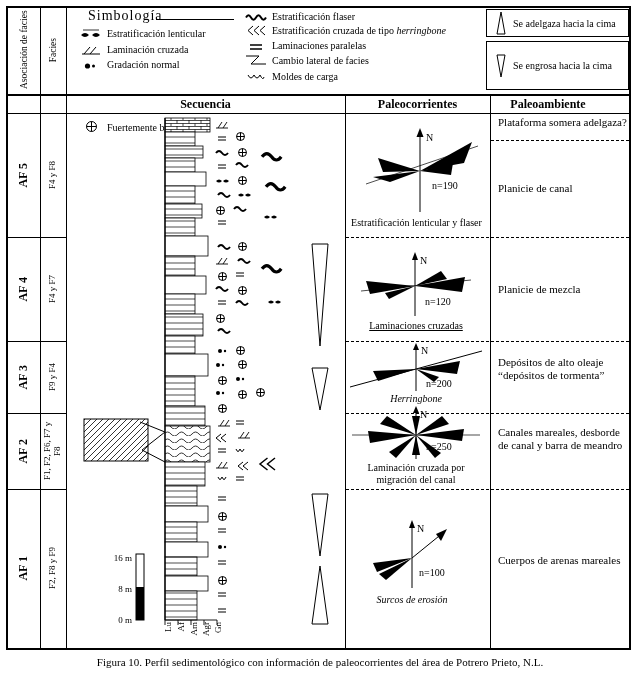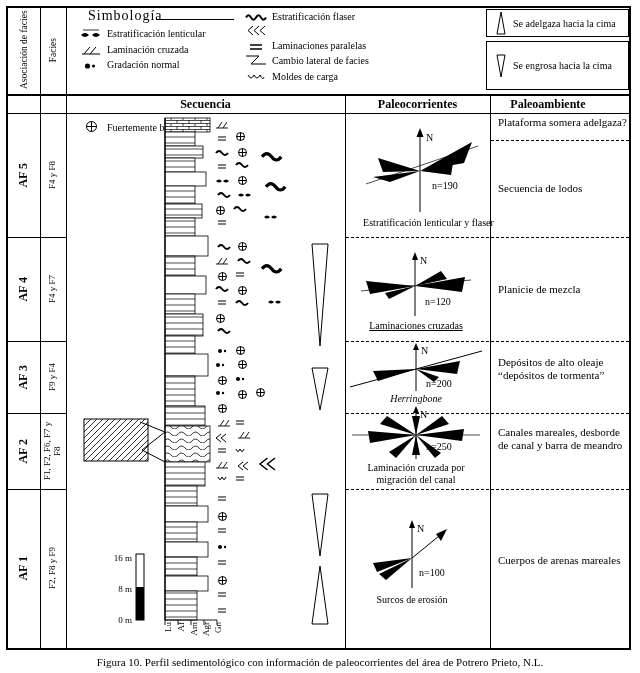--- a/index.html
+++ b/index.html
@@ -107,20 +107,21 @@
       </svg>
   </span>
   <span class="llab">Estratificación flaser</span>
 </div>
 <div class="lrow" style="left:243px;top:23px;">
   <span class="licon">
     <svg width="19" height="11">
         <path d="M6,1 L1,5.5 L6,10 M12,1 L7,5.5 L12,10 M18,1 L13,5.5 L18,10" fill="none" stroke="#000"></path>
       </svg>
   </span>
+  <span class="llab"><span>Estratificación cruzada de tipo</span> <i>herringbone</i></span>
 </div>
 <div class="lrow" style="left:243px;top:38px;">
   <span class="licon">
     <svg width="14" height="8">
         <path d="M1,2 H13 M1,6 H13" stroke="#000" stroke-width="1.4"></path>
       </svg>
   </span>
   <span class="llab">Laminaciones paralelas</span>
 </div>
 <div class="lrow" style="left:243px;top:53px;">
@@ -388,21 +389,21 @@
   <line x1="16" y1="58" x2="128" y2="20" stroke="#000" stroke-width="0.7"></line>
   <line x1="70" y1="8" x2="70" y2="86" stroke="#000"></line>
   <polygon points="70,2 66.5,11 73.5,11" fill="#000"></polygon>
   <text x="76" y="15" class="rn">N</text>
   <polygon points="70,45 122,16 114,37" fill="#000"></polygon>
   <polygon points="70,45 103,37 101,49" fill="#000"></polygon>
   <polygon points="70,45 28,32 33,46" fill="#000"></polygon>
   <polygon points="70,45 23,51 40,56" fill="#000"></polygon>
   <text x="82" y="63" class="rn">n=190</text>
 </svg>
-<div class="rose-label" style="left:362px;top:217px;width:133px;">Estratificación lenticular y flaser</div>
+<div class="rose-label" style="left:350px;top:217px;width:133px;">Estratificación lenticular y flaser</div>
 
 <svg class="rose" style="left:353px;top:250px;" width="125" height="70">
   <line x1="8" y1="41" x2="118" y2="30" stroke="#000" stroke-width="0.7"></line>
   <line x1="62" y1="7" x2="62" y2="66" stroke="#000"></line>
   <polygon points="62,2 59,10 65,10" fill="#000"></polygon>
   <text x="67" y="14" class="rn">N</text>
   <polygon points="62,36 112,27 109,42" fill="#000"></polygon>
   <polygon points="62,36 13,31 17,44" fill="#000"></polygon>
   <polygon points="62,36 88,21 94,29" fill="#000"></polygon>
   <polygon points="62,36 36,49 32,43" fill="#000"></polygon>
@@ -442,22 +443,22 @@
 <svg class="rose" style="left:352px;top:518px;" width="120" height="75">
   <line x1="60" y1="8" x2="60" y2="70" stroke="#000"></line>
   <polygon points="60,2 57,10 63,10" fill="#000"></polygon>
   <text x="65" y="14" class="rn">N</text>
   <line x1="60" y1="40" x2="92" y2="14" stroke="#000"></line>
   <polygon points="95,11 84,16 89,23" fill="#000"></polygon>
   <polygon points="60,40 27,56 34,62" fill="#000"></polygon>
   <polygon points="60,40 21,45 25,54" fill="#000"></polygon>
   <text x="67" y="58" class="rn">n=100</text>
 </svg>
-<div class="rose-label" style="left:350px;top:594px;width:124px;">Surcos de erosión</div>
+<div class="rose-label" style="left:350px;top:594px;width:124px;font-style:italic;">Surcos de erosión</div>
 
 <div class="env" style="left:494px;top:116px;width:133px;">Plataforma somera adelgaza?</div>
-<div class="env" style="left:494px;top:182px;width:133px;">Secuencia de lodos</div>
+<div class="env" style="left:494px;top:182px;width:133px;">Planicie de canal</div>
 <div class="env" style="left:494px;top:283px;width:133px;">Planicie de mezcla</div>
 <div class="env" style="left:494px;top:356px;width:133px;">Depósitos de alto oleaje “depósitos de tormenta”</div>
 <div class="env" style="left:494px;top:426px;width:133px;">Canales mareales, desborde de canal y barra de meandro</div>
 <div class="env" style="left:494px;top:554px;width:133px;">Cuerpos de arenas mareales</div>
 
 <div class="caption">Figura 10. Perfil sedimentológico con información de paleocorrientes del área de Potrero Prieto, N.L.</div>
 
 </body></html>

